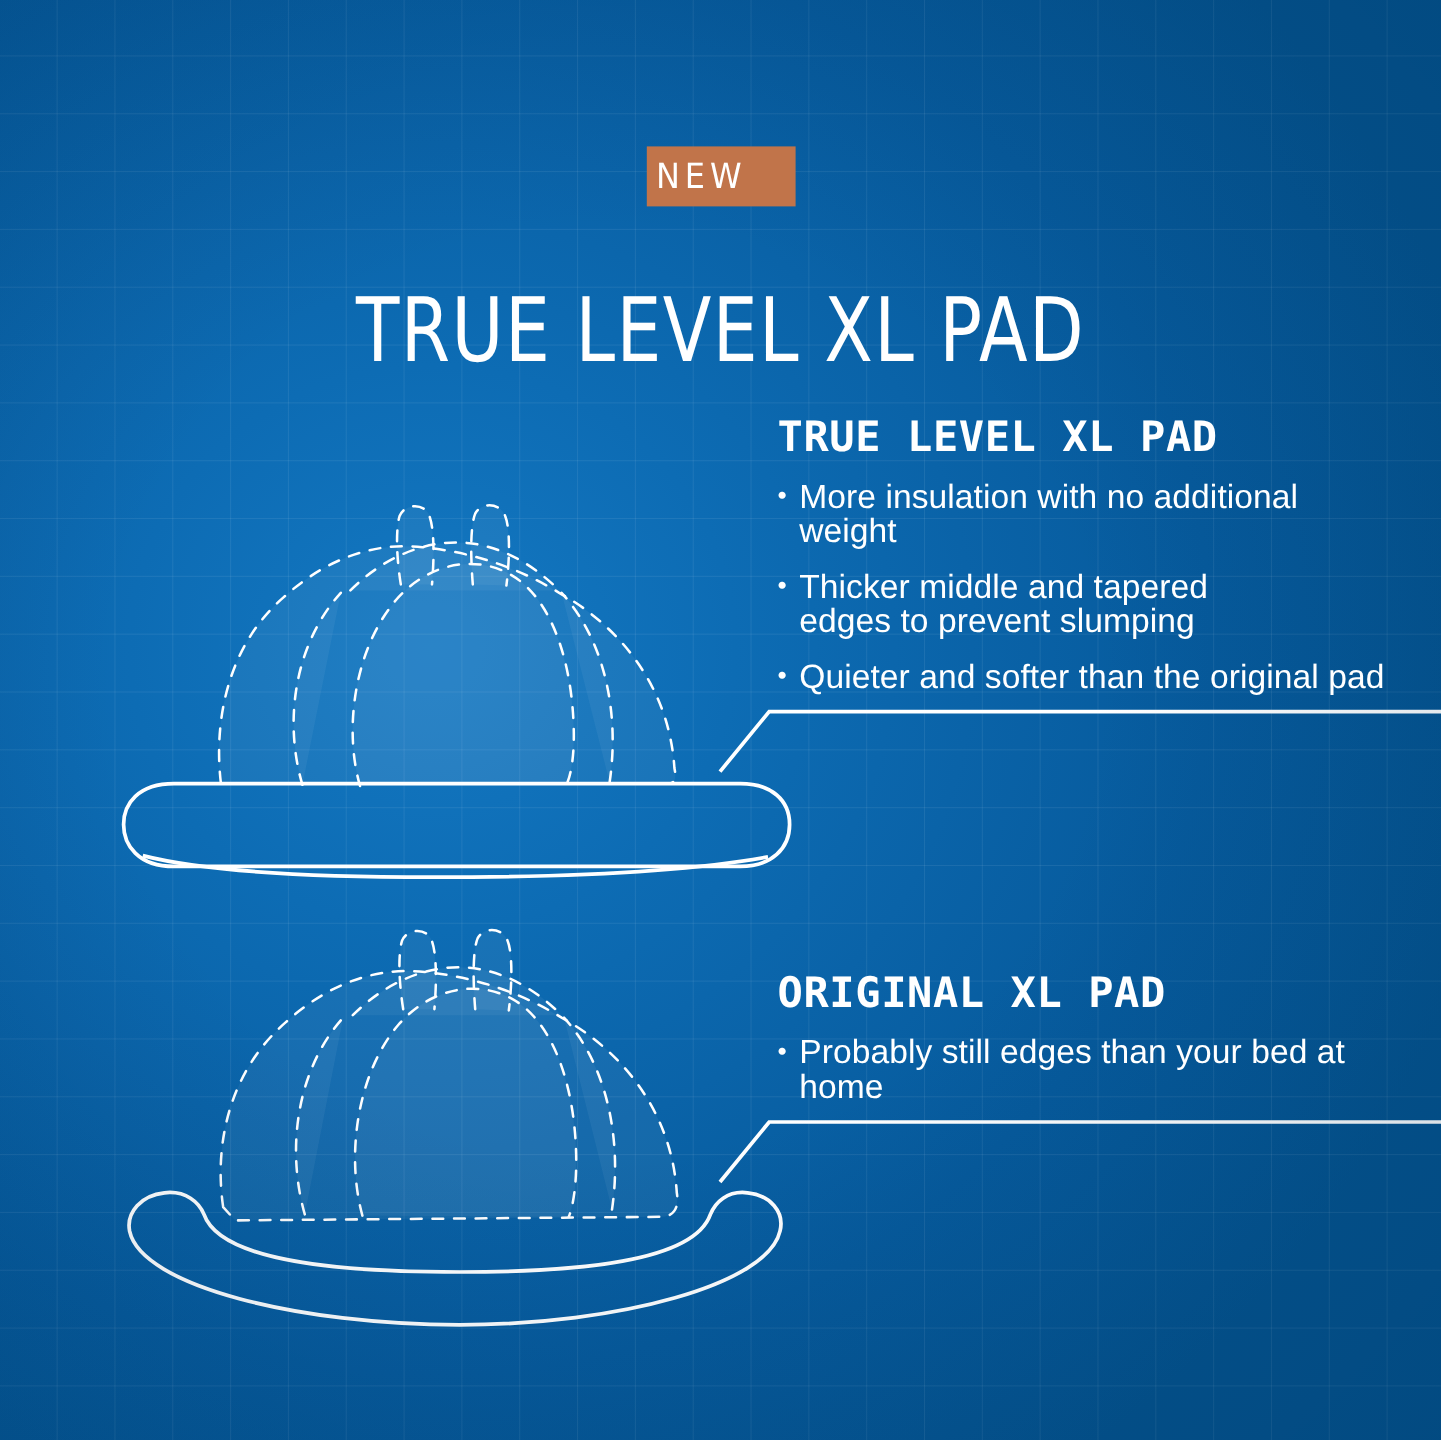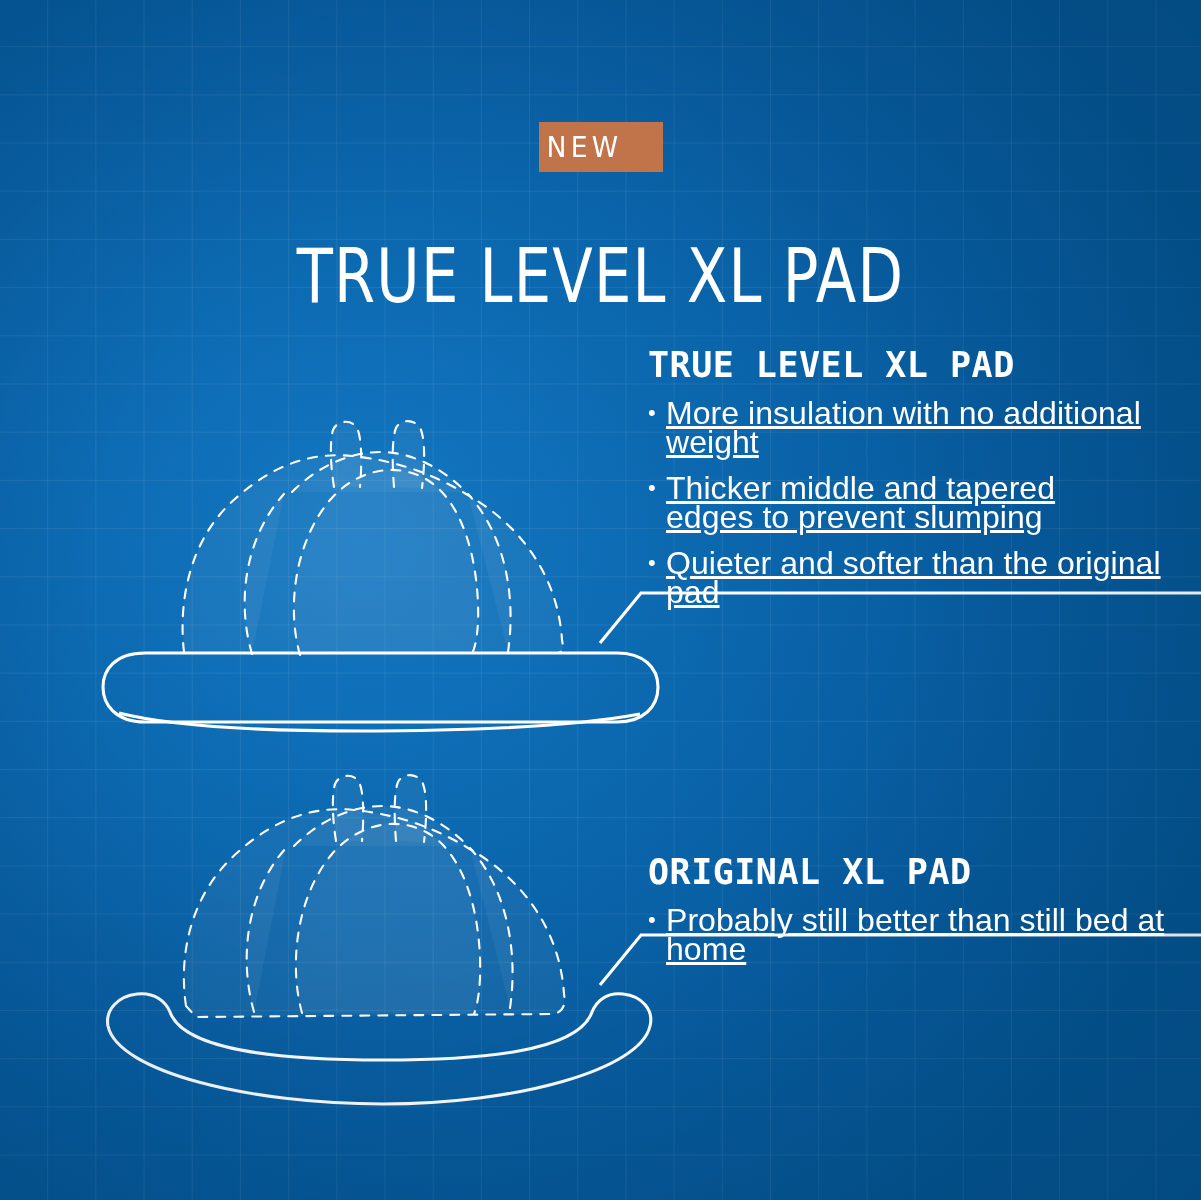--- a/index.html
+++ b/index.html
@@ -72,47 +72,46 @@
     white-space: nowrap;
   }
 
   
   .section {
     position: absolute;
     left: 648px;
     width: 520px;
   }
   #section-true  { top: 345px; }
-  #section-orig  { top: 808px; margin-top: 44px; }
+  #section-orig  { top: 808px; }
 
   .sec-head {
     color: #ffffff;
     font-family: "DejaVu Sans Mono", monospace;
     font-weight: bold;
     font-size: 35px;
     line-height: 40px;
     letter-spacing: 0.5px;
     white-space: nowrap;
     margin: 0 0 14px 0;
   }
   ul.bullets {
     list-style: none;
     margin: 0;
     padding: 0;
   }
   ul.bullets li {
     position: relative;
     color: #ffffff;
-    font-size: 32px;
+    font-size: 28px;
     line-height: 29px;
     padding-left: 18px;
     margin-bottom: 17px;
     font-family: "Liberation Sans", sans-serif;
     letter-spacing: 0.05px;
-    text-decoration: underline;
   }
   ul.bullets li:last-child { margin-bottom: 0; }
   ul.bullets li::before {
     content: "\2022";
     position: absolute;
     left: 0;
     top: -1px;
     font-size: 22px;
     color: #ffffff;
   }
@@ -258,17 +257,17 @@
     <ul class="bullets">
       <li>More insulation with no additional weight</li>
       <li style="max-width:400px;">Thicker middle and tapered edges to prevent slumping</li>
       <li>Quieter and softer than the original pad</li>
     </ul>
   </div>
 
   <div class="section" id="section-orig">
     <div class="sec-head">ORIGINAL XL PAD</div>
     <ul class="bullets">
-      <li>Probably still better than still bed at home</li>
+      <li>Probably still edges than your bed at home</li>
     </ul>
   </div>
 
 </div>
 
 </body></html>

